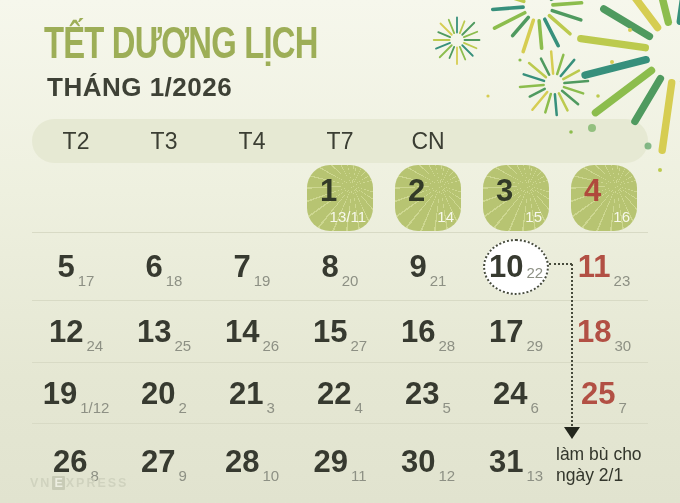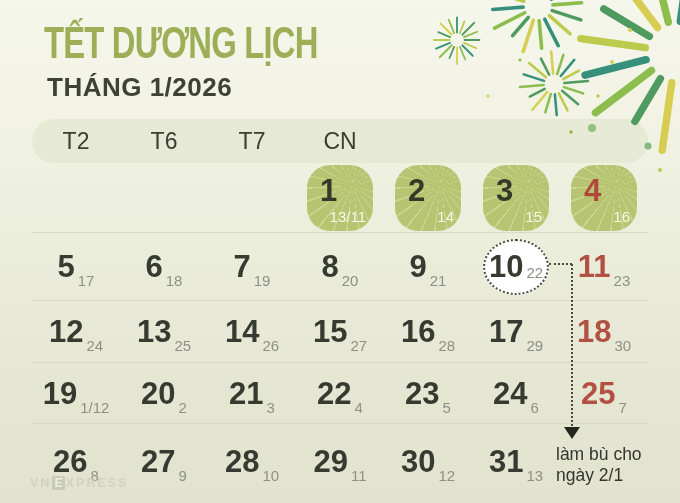--- a/index.html
+++ b/index.html
@@ -108,21 +108,22 @@
     <circle cx="488" cy="96" r="1.6" fill="#d6cd52"></circle>
     <circle cx="571" cy="132" r="1.8" fill="#8cbd4d"></circle>
   </svg>
 
   <div class="title">TẾT DƯƠNG LỊCH</div>
   <div class="subtitle">THÁNG 1/2026</div>
 
   <div class="weekbar">
     <div class="wgrid">
       <div class="wd">T2</div>
-      <div class="wd">T6</div>
+      <div class="wd">T3</div>
+      <div class="wd">T4</div>
       <div class="wd">T7</div>
       <div class="wd">CN</div>
     </div>
   </div>
 
   <div class="calgrid">
       <div class="cal-row row1">
         <div class="cell"></div>
         <div class="cell"></div>
         <div class="cell"></div>

